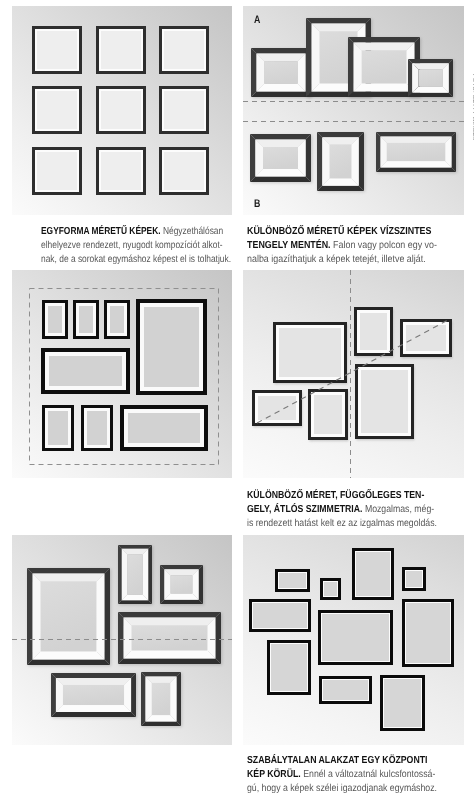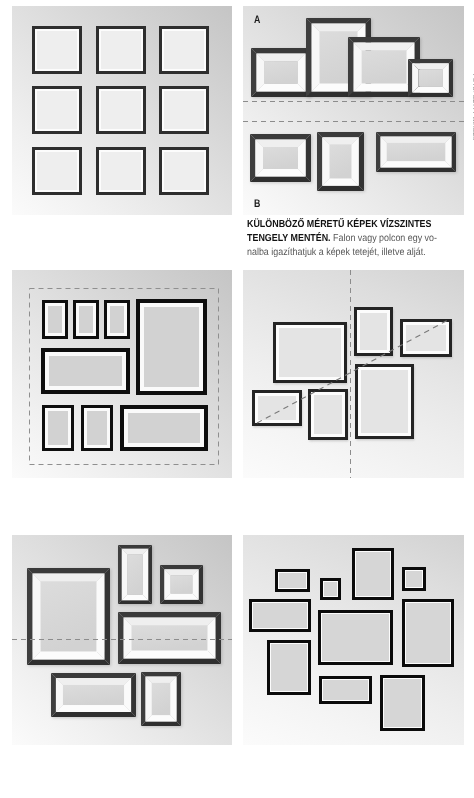--- a/index.html
+++ b/index.html
@@ -83,20 +83,25 @@
         <div class="mat" style="background:#fcfcfc;padding:1.4px;">
           <div class="art" style="background:#eeeeee;"></div>
         </div>
       </div>
     <div class="f fA" style="left:147px;top:141px;width:50px;height:48px;background:#2e2e2e;padding:3.4px;">
         <div class="mat" style="background:#fcfcfc;padding:1.4px;">
           <div class="art" style="background:#eeeeee;"></div>
         </div>
       </div>
   </div>
+  <div class="cap" style="left:41px;top:225px;">
+      <div class="capline" style="transform: scaleX(0.824351);"><span class="b">EGYFORMA MÉRETŰ KÉPEK.</span><span> Négyzethálósan</span></div>
+      <div class="capline" style="transform: scaleX(0.824351);"><span>elhelyezve rendezett, nyugodt kompozíciót alkot-</span></div>
+      <div class="capline" style="transform: scaleX(0.824351);"><span>nak, de a sorokat egymáshoz képest el is tolhatjuk.</span></div>
+    </div>
 
   <div class="panel" style="left:243px;top:6px;width:221px;height:209px;">
     <div class="wall"></div>
     <div class="sublabel" style="left:11px;top:9px;">A</div>
     <div class="f fbev" style="left:8px;top:42px;width:60px;height:49px;">
         <svg viewBox="0 0 60 49" width="60" height="49" preserveAspectRatio="none">
           <defs>
             <linearGradient id="ag1" x1="0" y1="0" x2="0.35" y2="1">
               <stop offset="0" stop-color="#dcdcdc"></stop>
               <stop offset="1" stop-color="#d2d2d2"></stop>
@@ -224,21 +229,21 @@
           <polygon points="80,0 75.52,4.48 75.52,35.52 80,40" fill="#343434"></polygon>
           <polygon points="4.48,4.48 75.52,4.48 69.12,10.88 10.88,10.88" fill="#efefef"></polygon>
           <polygon points="4.48,35.52 75.52,35.52 69.12,29.12 10.88,29.12" fill="#fcfcfc"></polygon>
           <polygon points="4.48,4.48 10.88,10.88 10.88,29.12 4.48,35.52" fill="#f7f7f7"></polygon>
           <polygon points="75.52,4.48 69.12,10.88 69.12,29.12 75.52,35.52" fill="#fafafa"></polygon>
           <rect x="10.88" y="10.88" width="58.24" height="18.24" fill="url(#ag7)"></rect>
         </svg>
       </div>
     <div class="sublabel" style="left:11px;top:193px;">B</div>
   </div>
-  <div class="cap" style="left:247px;top:218px;">
+  <div class="cap" style="left:247px;top:225px;">
       <div class="capline" style="transform: scaleX(0.873814);"><span class="b">KÜLÖNBÖZŐ MÉRETŰ KÉPEK VÍZSZINTES</span></div>
       <div class="capline" style="transform: scaleX(0.873814);"><span class="b">TENGELY MENTÉN.</span><span> Falon vagy polcon egy vo-</span></div>
       <div class="capline" style="transform: scaleX(0.873814);"><span>nalba igazíthatjuk a képek tetejét, illetve alját.</span></div>
     </div>
 
   <div class="panel" style="left:12px;top:270px;width:220px;height:208px;">
     <div class="wall"></div>
     <svg class="dash-box" style="left:17px;top:18px;" width="190" height="177" viewBox="0 0 190 177">
         <rect x="0.5" y="0.5" width="189" height="176" fill="none" stroke="#8f8f8f" stroke-width="1" stroke-dasharray="5 4"></rect>
       </svg>
@@ -314,20 +319,25 @@
       </div>
     <div class="f fD" style="left:112px;top:94px;width:59px;height:75px;background:#242424;padding:3px;">
         <div class="mat" style="background:#fcfcfc;padding:2.6px;">
           <div class="art" style="background:#e4e4e4;"></div>
         </div>
       </div>
     <svg class="diag" viewBox="0 0 221 208" width="221" height="208">
         <line x1="14" y1="153" x2="205" y2="50" stroke="#7a7a7a" stroke-width="1.1" stroke-dasharray="5.5 4.5"></line>
       </svg>
   </div>
+  <div class="cap" style="left:247px;top:489px;">
+      <div class="capline" style="transform: scaleX(0.855916);"><span class="b">KÜLÖNBÖZŐ MÉRET, FÜGGŐLEGES TEN-</span></div>
+      <div class="capline" style="transform: scaleX(0.855916);"><span class="b">GELY, ÁTLÓS SZIMMETRIA.</span><span> Mozgalmas, még-</span></div>
+      <div class="capline" style="transform: scaleX(0.855916);"><span>is rendezett hatást kelt ez az izgalmas megoldás.</span></div>
+    </div>
 
   <div class="panel" style="left:12px;top:535px;width:220px;height:210px;">
     <div class="wall"></div>
     <div class="f fbev" style="left:15px;top:33px;width:83px;height:97px;">
         <svg viewBox="0 0 83 97" width="83" height="97" preserveAspectRatio="none">
           <defs>
             <linearGradient id="ag8" x1="0" y1="0" x2="0.35" y2="1">
               <stop offset="0" stop-color="#dcdcdc"></stop>
               <stop offset="1" stop-color="#d2d2d2"></stop>
             </linearGradient>
@@ -487,15 +497,20 @@
         <div class="mat" style="background:#fcfcfc;padding:1.4px;">
           <div class="art" style="background:#d6d6d6;"></div>
         </div>
       </div>
     <div class="f fE" style="left:137px;top:140px;width:45px;height:56px;background:#0b0b0b;padding:3px;">
         <div class="mat" style="background:#fcfcfc;padding:1.4px;">
           <div class="art" style="background:#d6d6d6;"></div>
         </div>
       </div>
   </div>
+  <div class="cap" style="left:247px;top:754px;">
+      <div class="capline" style="transform: scaleX(0.85803);"><span class="b">SZABÁLYTALAN ALAKZAT EGY KÖZPONTI</span></div>
+      <div class="capline" style="transform: scaleX(0.85803);"><span class="b">KÉP KÖRÜL.</span><span> Ennél a változatnál kulcsfontossá-</span></div>
+      <div class="capline" style="transform: scaleX(0.85803);"><span>gú, hogy a képek szélei igazodjanak egymáshoz.</span></div>
+    </div>
 
   <div class="credit">FOTÓ: GETTY IMAGES</div>
 </div>
 
 </body></html>

